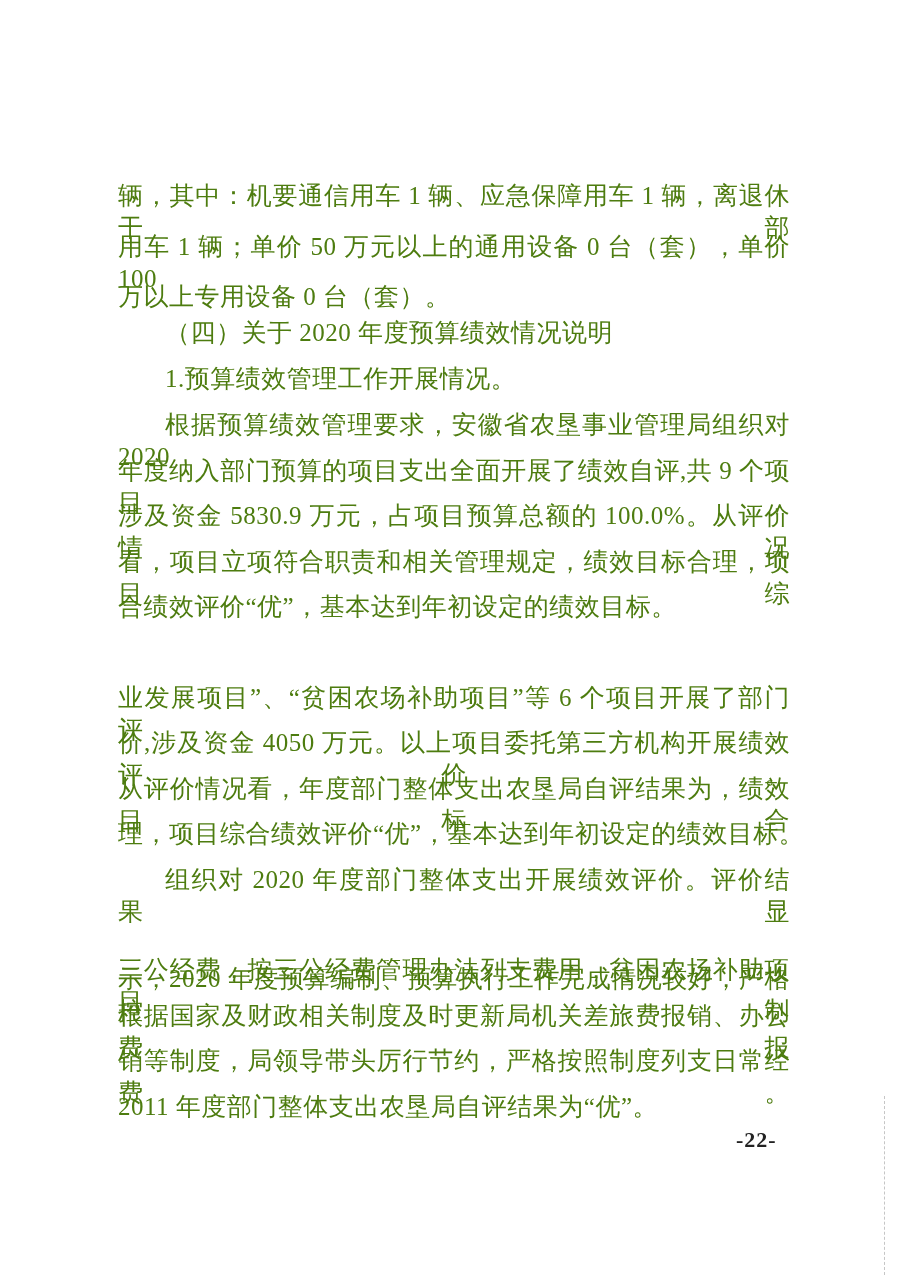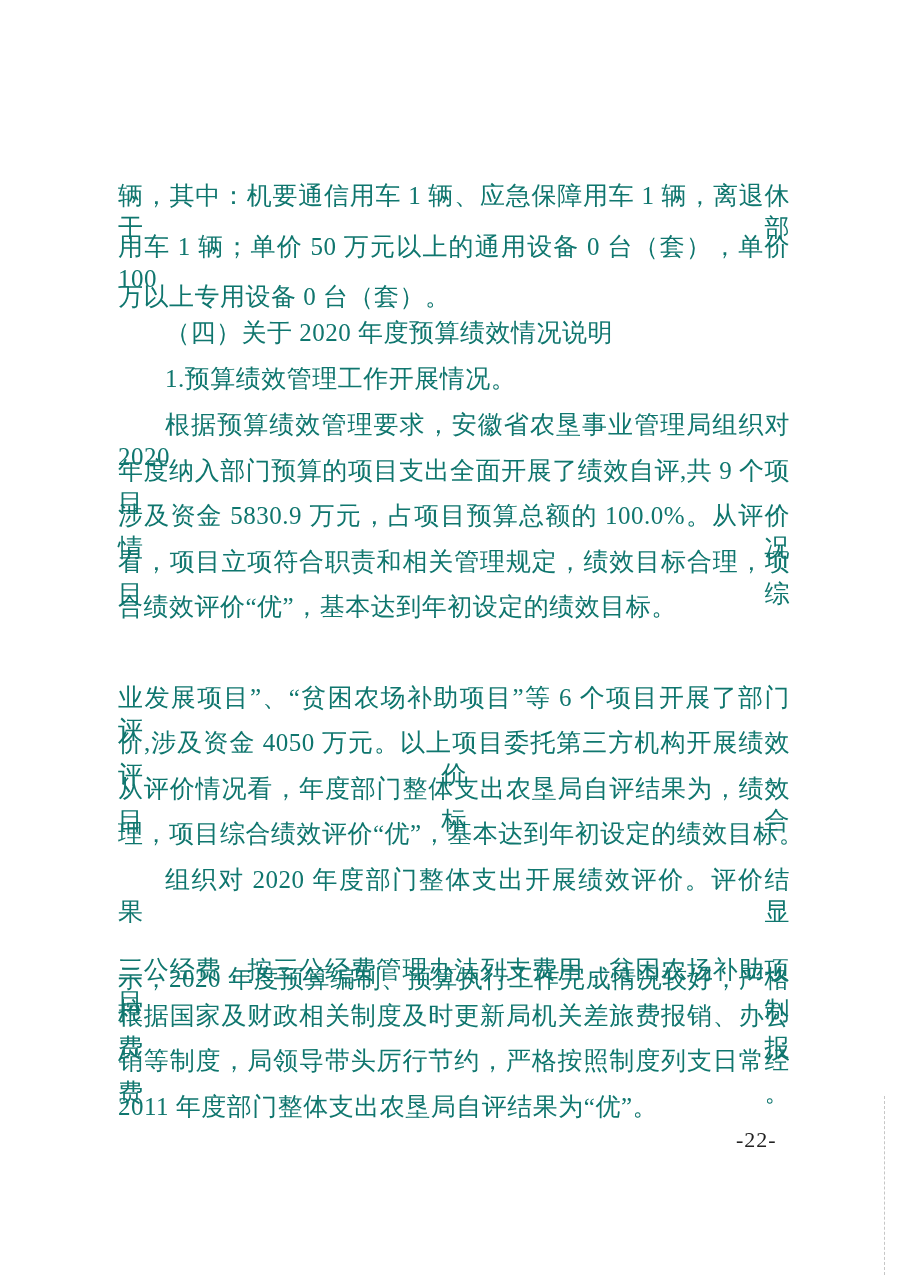--- a/index.html
+++ b/index.html
@@ -21,41 +21,42 @@
     background: #ffffff;
   }
   .ln {
     position: absolute;
     left: 118px;
     width: 672px;
     font-size: 25px;
     line-height: 32px;
     letter-spacing: 0.5px;
     white-space: nowrap;
-    color: #0f766e;
+    color: #4d7c0f;
   }
   .just {
     white-space: normal;
     text-align: justify;
     text-align-last: justify;
     text-justify: inter-character;
   }
   .indent {
     text-indent: 47px;
   }
   .bold {
     font-weight: 400;
   }
   .page-number {
     position: absolute;
     left: 736px;
     top: 1127px;
     font-size: 22px;
     letter-spacing: 1px;
     color: #222222;
+    font-weight: bold;
   }
   .edge-dashes {
     position: absolute;
     left: 884px;
     top: 1096px;
     height: 179px;
     width: 0;
     border-left: 1px dashed #c6c6c6;
   }
 </style>

